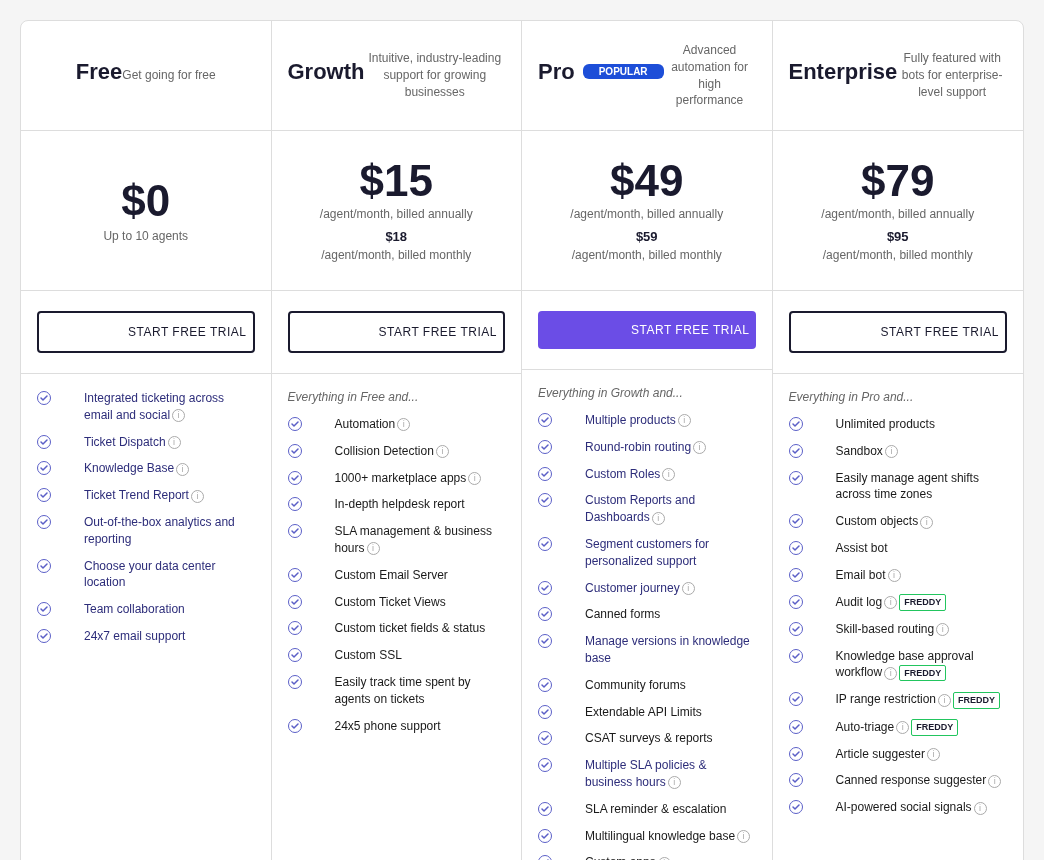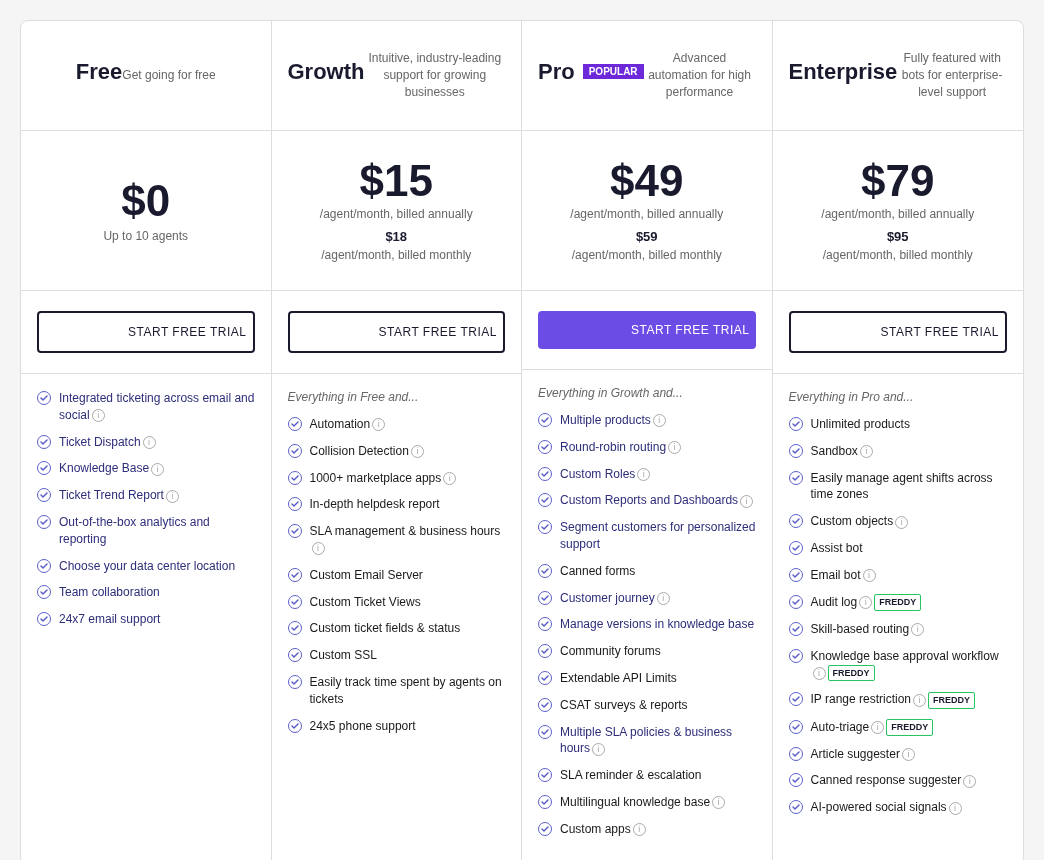--- a/index.html
+++ b/index.html
@@ -37,26 +37,26 @@
     .plan-name {
       font-size: 22px;
       font-weight: 700;
       color: #1a1a2e;
       margin-bottom: 8px;
       display: flex;
       align-items: center;
       gap: 8px;
     }
     .popular-badge {
-      background: #6d28d9;
+      background: #1d4ed8;
       color: #fff;
       font-size: 10px;
       font-weight: 600;
-      padding: 2px 6px;
-      border-radius: 0;
+      padding: 2px 16px;
+      border-radius: 6px;
       text-transform: uppercase;
     }
     .plan-desc {
       font-size: 12px;
       color: #666;
       line-height: 1.4;
     }
 
     
     .plan-pricing {
@@ -144,20 +144,21 @@
       line-height: 1.4;
     }
     .check-icon {
       flex-shrink: 0;
       width: 14px;
       height: 14px;
       margin-top: 1px;
     }
     .feature-text {
       color: #2d2d7a;
+      margin-left: 25px;
     }
     .feature-text.dark {
       color: #1a1a1a;
     }
     .info-icon {
       display: inline-block;
       width: 13px;
       height: 13px;
       border-radius: 50%;
       border: 1px solid #aaa;
@@ -403,28 +404,28 @@
             <circle cx="7" cy="7" r="6.5" stroke="#5b5fc7" stroke-width="1"></circle>
             <path d="M4 7l2 2 4-4" stroke="#5b5fc7" stroke-width="1.5" stroke-linecap="round" stroke-linejoin="round"></path>
           </svg>
           <span class="feature-text">Segment customers for personalized support</span>
         </div>
         <div class="feature-item">
           <svg class="check-icon" viewBox="0 0 14 14" fill="none">
             <circle cx="7" cy="7" r="6.5" stroke="#5b5fc7" stroke-width="1"></circle>
             <path d="M4 7l2 2 4-4" stroke="#5b5fc7" stroke-width="1.5" stroke-linecap="round" stroke-linejoin="round"></path>
           </svg>
+          <span class="feature-text">Customer journey<i class="info-icon">i</i></span>
+        </div>
+        <div class="feature-item">
+          <svg class="check-icon" viewBox="0 0 14 14" fill="none">
+            <circle cx="7" cy="7" r="6.5" stroke="#5b5fc7" stroke-width="1"></circle>
+            <path d="M4 7l2 2 4-4" stroke="#5b5fc7" stroke-width="1.5" stroke-linecap="round" stroke-linejoin="round"></path>
+          </svg>
           <span class="feature-text dark">Canned forms</span>
-        </div>
-        <div class="feature-item">
-          <svg class="check-icon" viewBox="0 0 14 14" fill="none">
-            <circle cx="7" cy="7" r="6.5" stroke="#5b5fc7" stroke-width="1"></circle>
-            <path d="M4 7l2 2 4-4" stroke="#5b5fc7" stroke-width="1.5" stroke-linecap="round" stroke-linejoin="round"></path>
-          </svg>
-          <span class="feature-text">Customer journey<i class="info-icon">i</i></span>
         </div>
         <div class="feature-item">
           <svg class="check-icon" viewBox="0 0 14 14" fill="none">
             <circle cx="7" cy="7" r="6.5" stroke="#5b5fc7" stroke-width="1"></circle>
             <path d="M4 7l2 2 4-4" stroke="#5b5fc7" stroke-width="1.5" stroke-linecap="round" stroke-linejoin="round"></path>
           </svg>
           <span class="feature-text">Manage versions in knowledge base</span>
         </div>
         <div class="feature-item">
           <svg class="check-icon" viewBox="0 0 14 14" fill="none">

